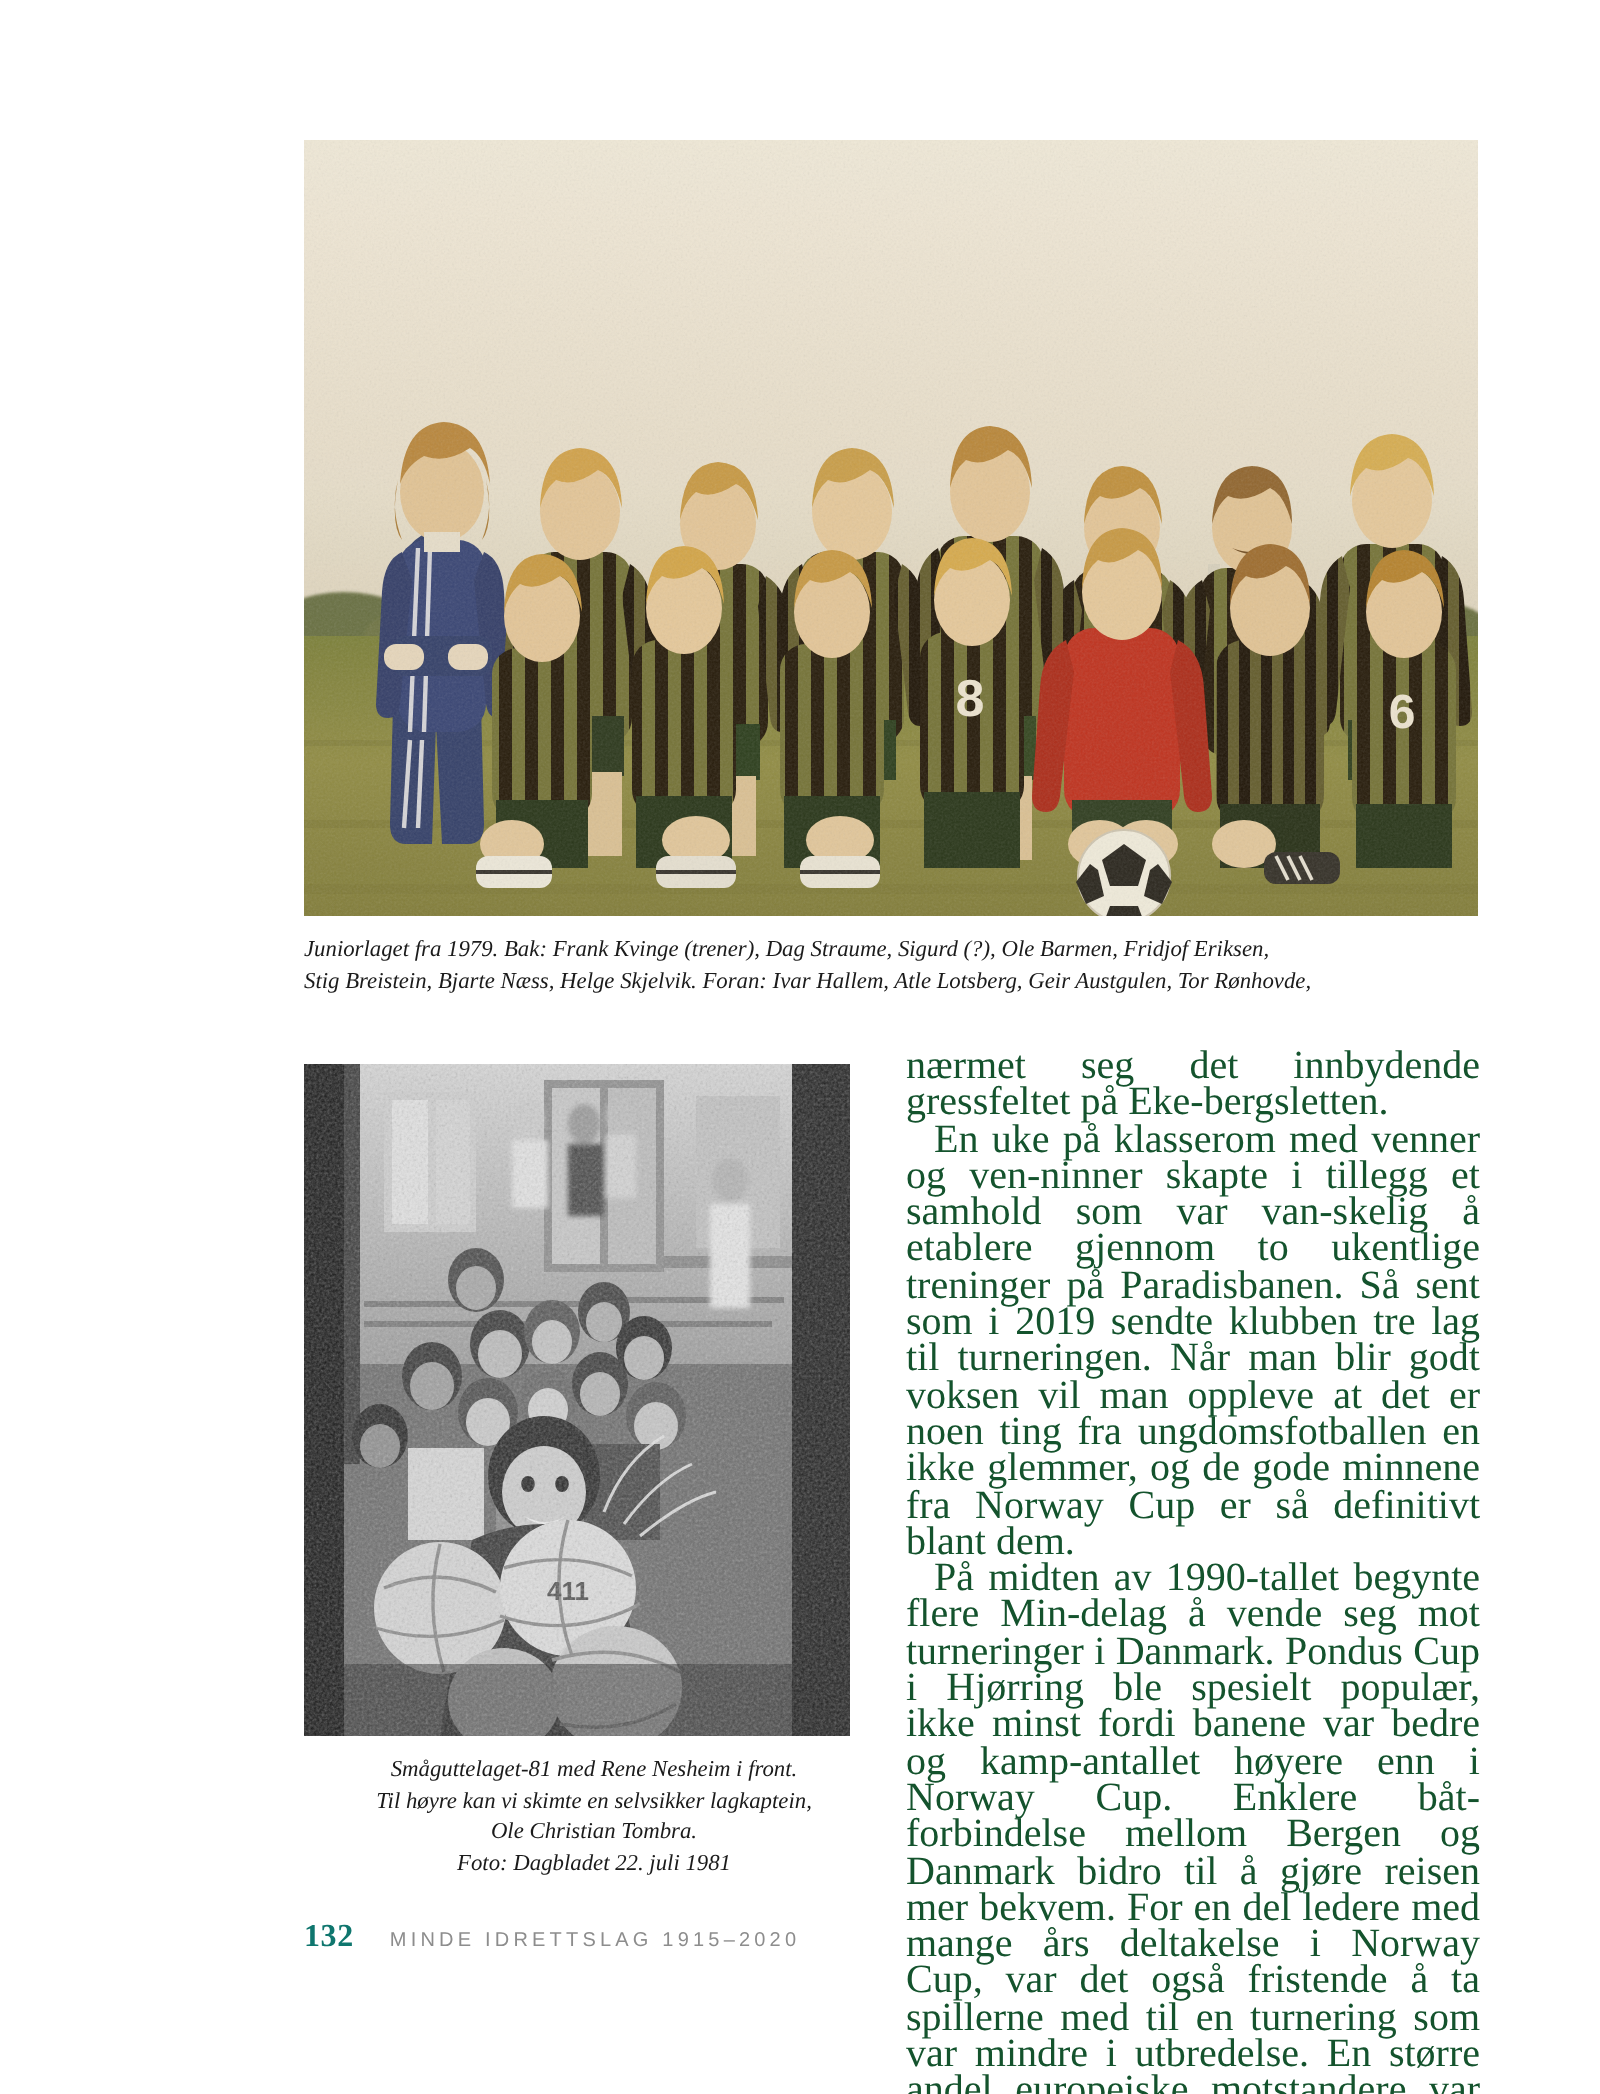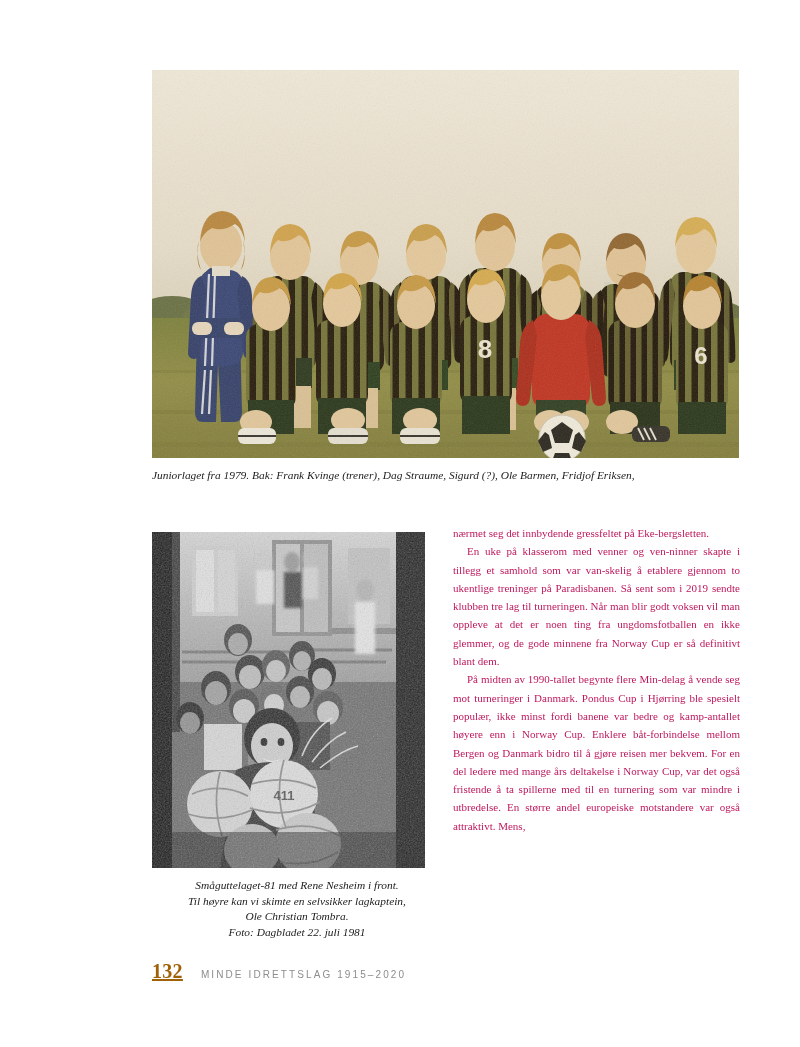--- a/index.html
+++ b/index.html
@@ -75,45 +75,44 @@
   
   .body-col {
     position: absolute;
     left: 411px;
     top: 524px;
     width: 287px;
   }
   .body-col p {
     margin: 0;
     font-family: "Liberation Serif", serif;
-    font-size: 11px;
+    font-size: 20px;
     line-height: 18.3px;
     text-align: justify;
     text-justify: inter-word;
-    color: #be185d;
+    color: #14532d;
     hyphens: manual;
   }
   .body-col p.indent { text-indent: 14px; }
 
   
   .footer {
     position: absolute;
     left: 110px;
     top: 960px;
     display: flex;
     align-items: baseline;
     gap: 18px;
   }
   .folio {
     font-family: "Liberation Serif", serif;
-    font-size: 20px;
+    font-size: 16px;
     font-weight: 700;
-    color: #a16207;
+    color: #0f766e;
     letter-spacing: 0.3px;
-    text-decoration: underline;
   }
   .runhead {
     font-family: "Liberation Sans", sans-serif;
     font-size: 10px;
     letter-spacing: 2.1px;
     color: #8d8d8d;
     text-transform: uppercase;
   }
 </style>
 </head>
@@ -331,20 +330,21 @@
         <path d="M531 234 q1 -28 19 -29 q19 1 20 29 q-4 -15 -11 -18 q-12 8 -20 4 q-6 5 -8 14z" fill="#b5832f"></path>
       </g>
 
       <rect x="0" y="0" width="587" height="388" fill="#c08a30" opacity="0.07"></rect>
       <rect x="0" y="0" width="587" height="388" filter="url(#grainTop)" fill="#888"></rect>
     </svg>
   </div>
 
   <div class="caption caption-top">
     <div class="cline">Juniorlaget fra 1979. Bak: Frank Kvinge (trener), Dag Straume, Sigurd (?), Ole Barmen, Fridjof Eriksen,</div>
+    <div class="cline">Stig Breistein, Bjarte Næss, Helge Skjelvik. Foran: Ivar Hallem, Atle Lotsberg, Geir Austgulen, Tor Rønhovde,</div>
   </div>
 
   <div class="photo-bottom">
     <svg viewBox="0 0 273 336" preserveAspectRatio="none">
       <defs>
         <filter id="grainBw">
           <feTurbulence type="fractalNoise" baseFrequency="0.75" numOctaves="4" result="n"></feTurbulence>
           <feColorMatrix in="n" type="saturate" values="0"></feColorMatrix>
           <feComponentTransfer>
               <feFuncA type="linear" slope="0.42"></feFuncA>

